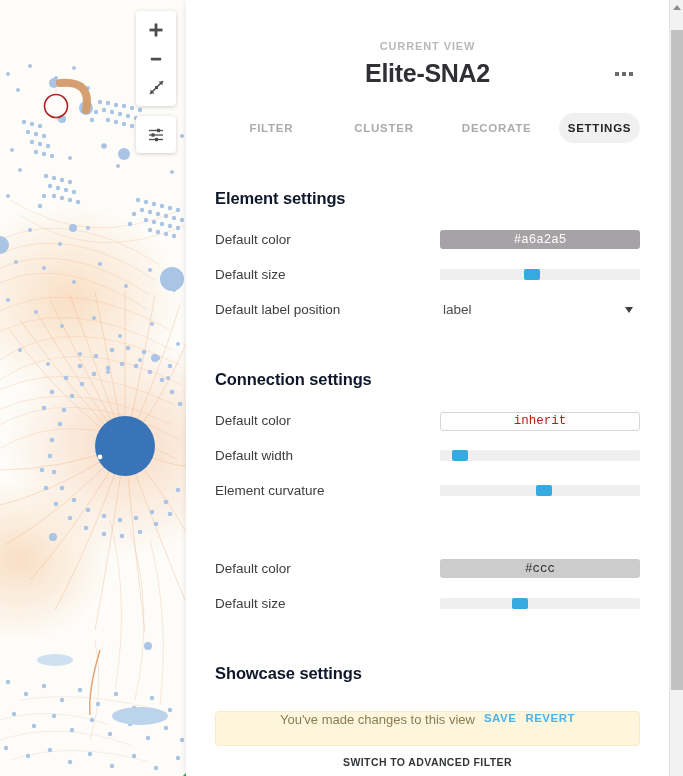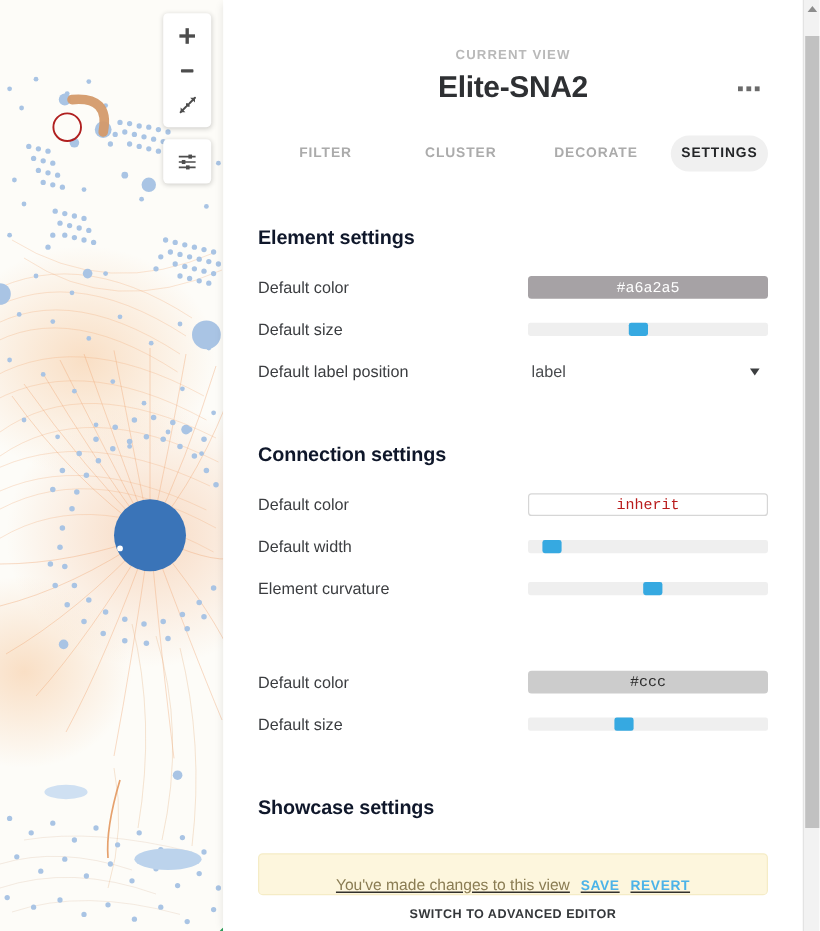--- a/index.html
+++ b/index.html
@@ -188,23 +188,22 @@
     position: absolute; left: 0; bottom: 0;
     width: 483px;
     background: #ffffff;
     padding: 0 29px 8px 29px;
   }
   .notice {
     background: #fdf6dd;
     border: 1px solid #f5ecc6;
     border-radius: 4px;
     height: 35px;
-    display: flex; align-items: flex-end; justify-content: center;
+    display: flex; align-items: flex-start; justify-content: center;
     gap: 9px;
-    text-decoration: underline;
   }
   .notice-text { font-size: 13px; color: #8a7c53; }
   .notice-action {
     font-size: 11.5px; font-weight: bold;
     letter-spacing: 0.5px;
     color: #4cb3e8;
     cursor: pointer;
   }
   .advanced-link {
     margin-top: 10px;
@@ -692,21 +691,21 @@
       </div>
 
     </div>
 
     <div class="notice-wrap">
       <div class="notice">
         <span class="notice-text">You've made changes to this view</span>
         <span class="notice-action">SAVE</span>
         <span class="notice-action">REVERT</span>
       </div>
-      <div class="advanced-link">SWITCH TO ADVANCED EDITOR</div>
+      <div class="advanced-link">SWITCH TO ADVANCED FILTER</div>
     </div>
   </div>
 
   <div class="scrollbar">
     <div class="scroll-arrow">
       <span class="tri"></span>
     </div>
     <div class="scroll-thumb"></div>
   </div>
 

